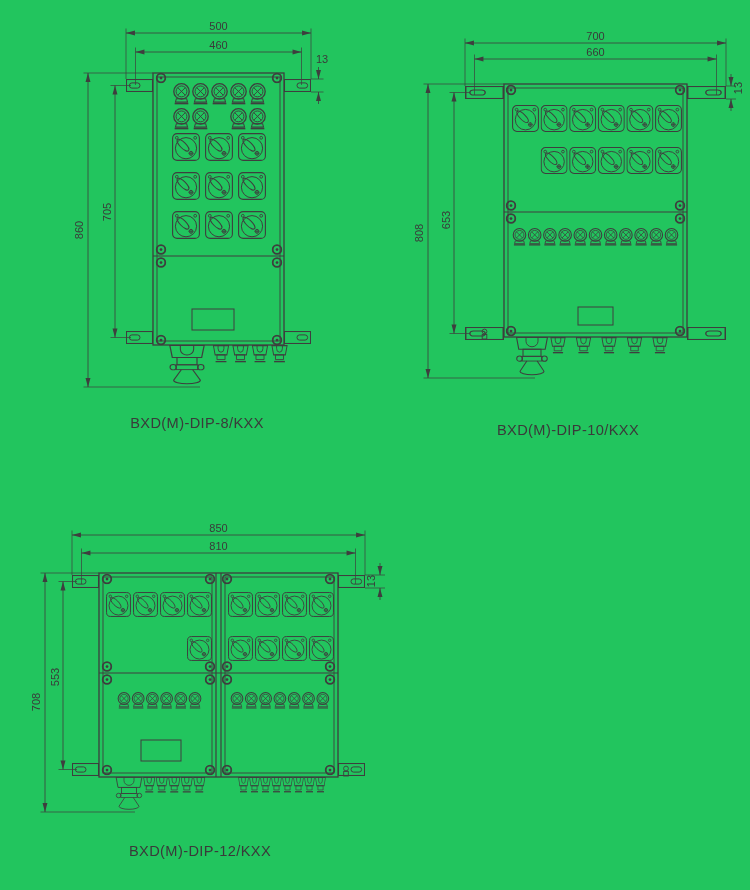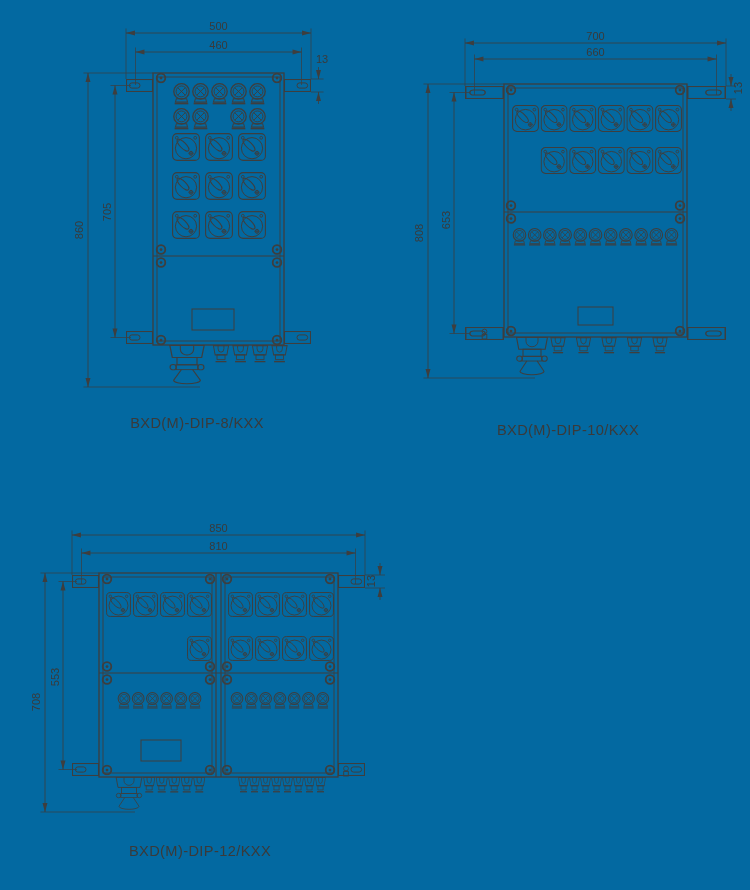--- a/index.html
+++ b/index.html
@@ -1,16 +1,16 @@
 <!DOCTYPE html>
 <html><head>
 <meta charset="utf-8">
 <style>
   html,body{margin:0;padding:0;background:#ffffff}
-  .sheet{position:relative;width:750px;height:890px;background:#0369a1;font-family:"Liberation Sans",sans-serif;overflow:hidden}
+  .sheet{position:relative;width:750px;height:890px;background:#22c55e;font-family:"Liberation Sans",sans-serif;overflow:hidden}
   svg{display:block}
   .ol{stroke-width:1.3}
   .il{stroke-width:0.9}
   .sp{stroke-width:1.2}
   .dl{stroke-width:0.8}
   .xl{stroke-width:0.7}
   .np{stroke-width:1}
   .t{fill:#3a3a3a;stroke:none;font-size:11px;font-family:"Liberation Sans",sans-serif}
   .ttl{fill:#3a3a3a;stroke:none;font-size:14.6px;letter-spacing:.4px;font-family:"Liberation Sans",sans-serif}
 </style>

